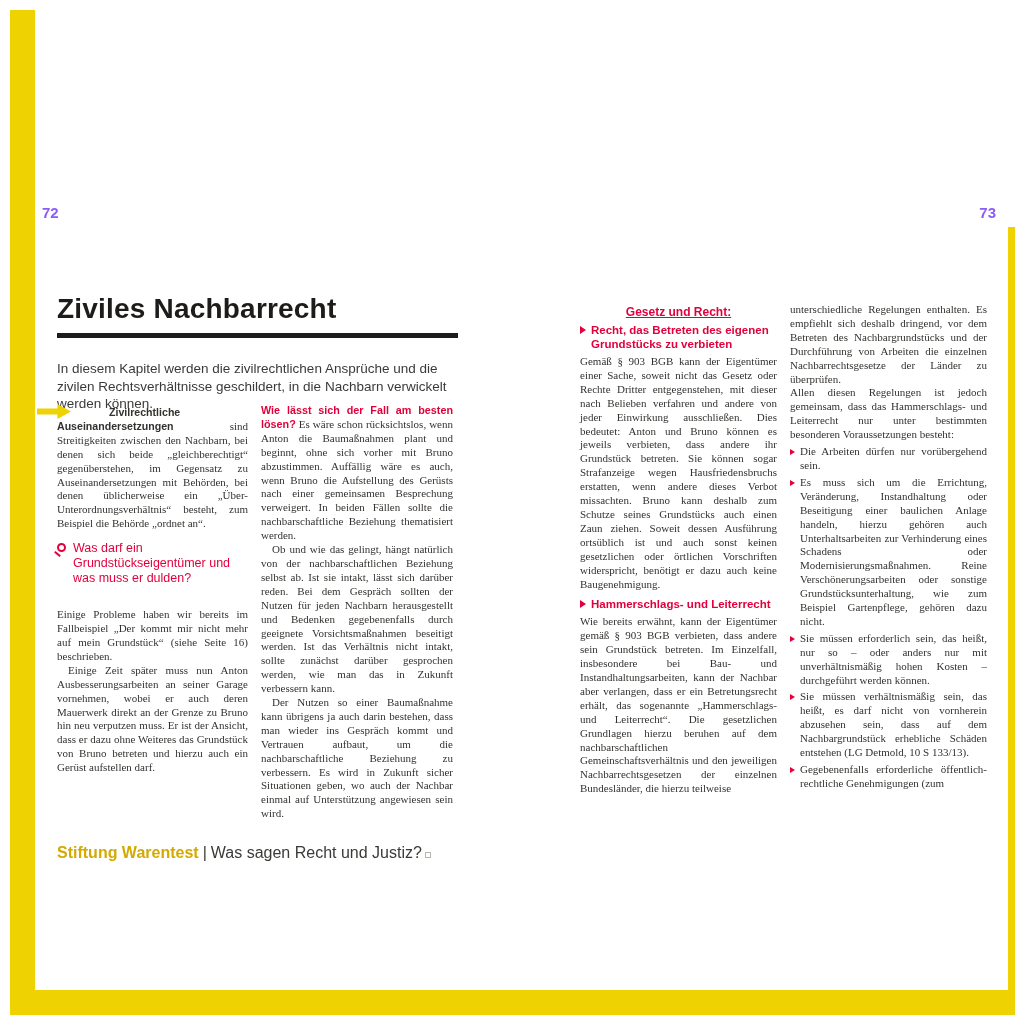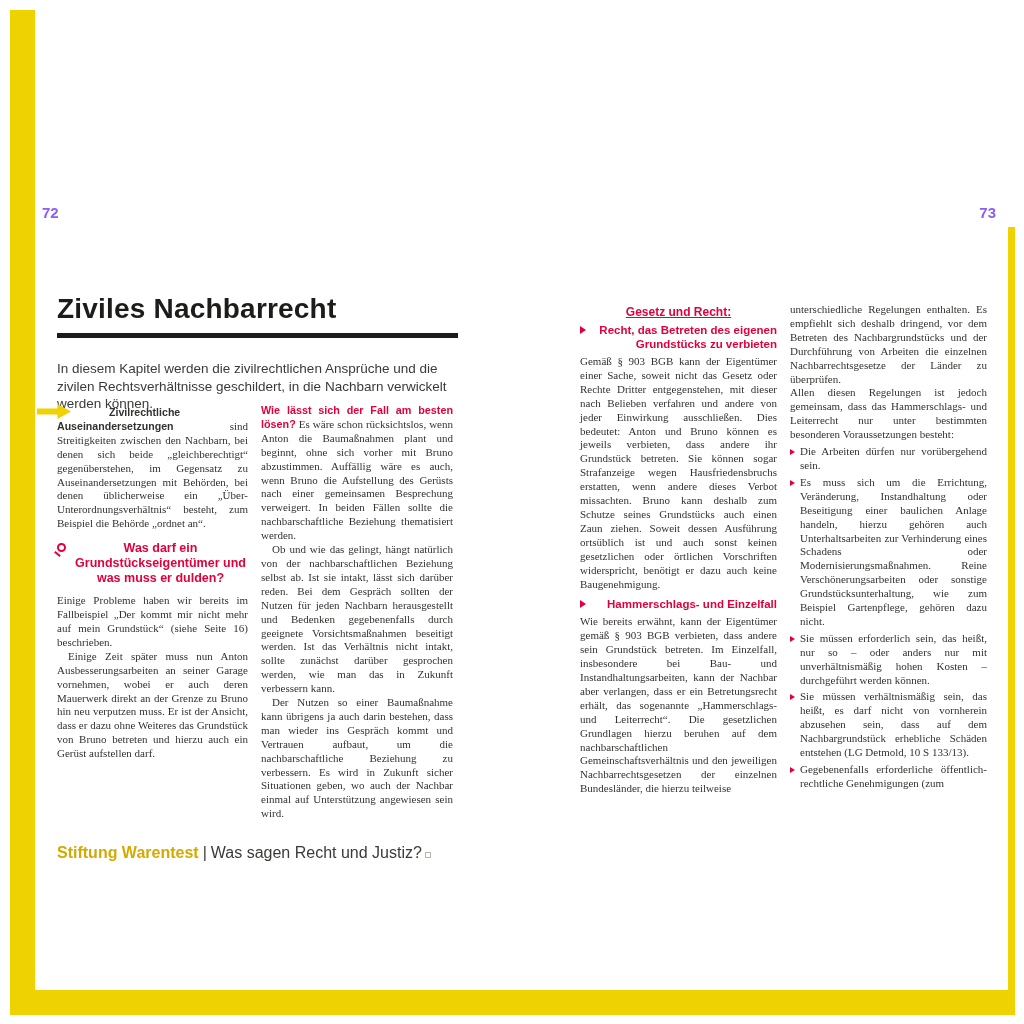--- a/index.html
+++ b/index.html
@@ -33,26 +33,26 @@
   .col2{left:261px;top:404px;width:192px;}
   .col3{left:580px;top:305px;width:197px;}
   .col4{left:790px;top:303px;width:197px;}
 
   .lead-bold{font-family:"Liberation Sans",sans-serif;font-weight:bold;font-size:10.6px;margin-left:32px;}
   .red-lead{font-family:"Liberation Sans",sans-serif;font-weight:bold;font-size:10.8px;color:var(--red);}
 
   .arrow-icon{display:inline-block;vertical-align:-3px;width:34px;height:15px;margin-left:-20px;margin-right:6px;background:var(--yellow);
     clip-path:polygon(0 30%,60% 30%,60% 0,100% 50%,60% 100%,60% 70%,0 70%);}
 
-  .question{position:relative;padding-left:16px;margin:10px 0 8px;font-family:"Liberation Sans",sans-serif;font-weight:bold;font-size:12.5px;line-height:15px;color:var(--red);text-align:center;}
+  .question{position:relative;padding-left:16px;margin:10px 0 22px;font-family:"Liberation Sans",sans-serif;font-weight:normal;font-size:12.5px;line-height:15px;color:var(--red);text-align:left;}
   .mag-icon{position:absolute;left:0;top:2px;width:9px;height:9px;border:2px solid var(--red);border-radius:50%;}
   .mag-icon::after{content:"";position:absolute;left:-5px;top:8px;width:7px;height:2px;background:var(--red);transform:rotate(40deg);}
 
   .law-head{font-family:"Liberation Sans",sans-serif;font-weight:bold;font-size:12px;line-height:15px;color:var(--red);margin-bottom:2px;text-align:center;text-decoration:underline;}
-  .law-sub{position:relative;padding-left:11px;margin:3px 0 4px;font-family:"Liberation Sans",sans-serif;font-weight:bold;font-size:11.5px;line-height:14px;color:var(--red);text-align:right;}
+  .law-sub{position:relative;padding-left:11px;margin:3px 0 4px;font-family:"Liberation Sans",sans-serif;font-weight:bold;font-size:11.5px;line-height:14px;color:var(--red);text-align:left;}
   .tri{position:absolute;left:0;top:3px;width:0;height:0;border-left:6px solid var(--red);border-top:4px solid transparent;border-bottom:4px solid transparent;}
   .law-sub + p{margin-bottom:4px;}
 
   .spaced{margin-top:14px;}
   .bullet{position:relative;padding-left:10px;margin-top:3px;}
   .bullet .tri{left:0;top:4px;border-left-width:5px;border-top-width:3.5px;border-bottom-width:3.5px;}
 
   .footer{position:absolute;left:57px;top:806px;font-size:16px;color:#3c3a37;margin-top:38px;}
   .footer .brand{font-weight:bold;color:var(--gold);}
   .footer .sep{margin:0 4px;color:#3c3a37;}
@@ -82,21 +82,21 @@
 <div class="col col2">
   <p><span class="red-lead">Wie lässt sich der Fall am besten lösen?</span><span> Es wäre schon rücksichtslos, wenn Anton die Baumaßnahmen plant und beginnt, ohne sich vorher mit Bruno abzustimmen. Auffällig wäre es auch, wenn Bruno die Aufstellung des Gerüsts nach einer gemeinsamen Besprechung verweigert. In beiden Fällen sollte die nachbarschaftliche Beziehung thematisiert werden.</span></p>
   <p class="indent">Ob und wie das gelingt, hängt natürlich von der nachbarschaftlichen Beziehung selbst ab. Ist sie intakt, lässt sich darüber reden. Bei dem Gespräch sollten der Nutzen für jeden Nachbarn herausgestellt und Bedenken gegebenenfalls durch geeignete Vorsichtsmaßnahmen beseitigt werden. Ist das Verhältnis nicht intakt, sollte zunächst darüber gesprochen werden, wie man das in Zukunft verbessern kann.</p>
   <p class="indent">Der Nutzen so einer Baumaßnahme kann übrigens ja auch darin bestehen, dass man wieder ins Gespräch kommt und Vertrauen aufbaut, um die nachbarschaftliche Beziehung zu verbessern. Es wird in Zukunft sicher Situationen geben, wo auch der Nachbar einmal auf Unterstützung angewiesen sein wird.</p>
 </div>
 
 <div class="col col3">
   <h3 class="law-head">Gesetz und Recht:</h3>
   <h4 class="law-sub"><span class="tri"></span><span>Recht, das Betreten des eigenen Grundstücks zu verbieten</span></h4>
   <p>Gemäß § 903 BGB kann der Eigentümer einer Sache, soweit nicht das Gesetz oder Rechte Dritter entgegenstehen, mit dieser nach Belieben verfahren und andere von jeder Einwirkung ausschließen. Dies bedeutet: Anton und Bruno können es jeweils verbieten, dass andere ihr Grundstück betreten. Sie können sogar Strafanzeige wegen Hausfriedensbruchs erstatten, wenn andere dieses Verbot missachten. Bruno kann deshalb zum Schutze seines Grundstücks auch einen Zaun ziehen. Soweit dessen Ausführung ortsüblich ist und auch sonst keinen gesetzlichen oder örtlichen Vorschriften widerspricht, benötigt er dazu auch keine Baugenehmigung.</p>
-  <h4 class="law-sub" style="margin-top:6px;"><span class="tri"></span><span>Hammerschlags- und Einzelfall</span></h4>
+  <h4 class="law-sub" style="margin-top:6px;"><span class="tri"></span><span>Hammerschlags- und Leiterrecht</span></h4>
   <p>Wie bereits erwähnt, kann der Eigentümer gemäß § 903 BGB verbieten, dass andere sein Grundstück betreten. Im Einzelfall, insbesondere bei Bau- und Instandhaltungsarbeiten, kann der Nachbar aber verlangen, dass er ein Betretungsrecht erhält, das sogenannte „Hammerschlags- und Leiterrecht“. Die gesetzlichen Grundlagen hierzu beruhen auf dem nachbarschaftlichen Gemeinschaftsverhältnis und den jeweiligen Nachbarrechtsgesetzen der einzelnen Bundesländer, die hierzu teilweise</p>
 </div>
 
 <div class="col col4">
   <p>unterschiedliche Regelungen enthalten. Es empfiehlt sich deshalb dringend, vor dem Betreten des Nachbargrundstücks und der Durchführung von Arbeiten die einzelnen Nachbarrechtsgesetze der Länder zu überprüfen.</p>
   <p class="spaced">Allen diesen Regelungen ist jedoch gemeinsam, dass das Hammerschlags- und Leiterrecht nur unter bestimmten besonderen Voraussetzungen besteht:</p>
   <div class="bullet"><span class="tri"></span><span>Die Arbeiten dürfen nur vorübergehend sein.</span></div>
   <div class="bullet"><span class="tri"></span><span>Es muss sich um die Errichtung, Veränderung, Instandhaltung oder Beseitigung einer baulichen Anlage handeln, hierzu gehören auch Unterhaltsarbeiten zur Verhinderung eines Schadens oder Modernisierungsmaßnahmen. Reine Verschönerungsarbeiten oder sonstige Grundstücksunterhaltung, wie zum Beispiel Gartenpflege, gehören dazu nicht.</span></div>
   <div class="bullet"><span class="tri"></span><span>Sie müssen erforderlich sein, das heißt, nur so – oder anders nur mit unverhältnismäßig hohen Kosten – durchgeführt werden können.</span></div>
   <div class="bullet"><span class="tri"></span><span>Sie müssen verhältnismäßig sein, das heißt, es darf nicht von vornherein abzusehen sein, dass auf dem Nachbargrundstück erhebliche Schäden entstehen (LG Detmold, 10 S 133/13).</span></div>

